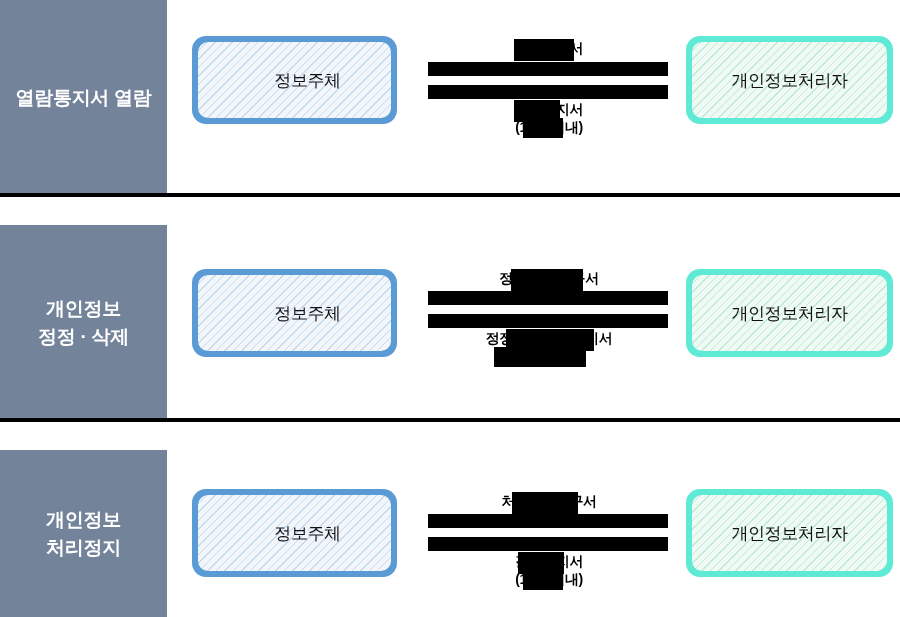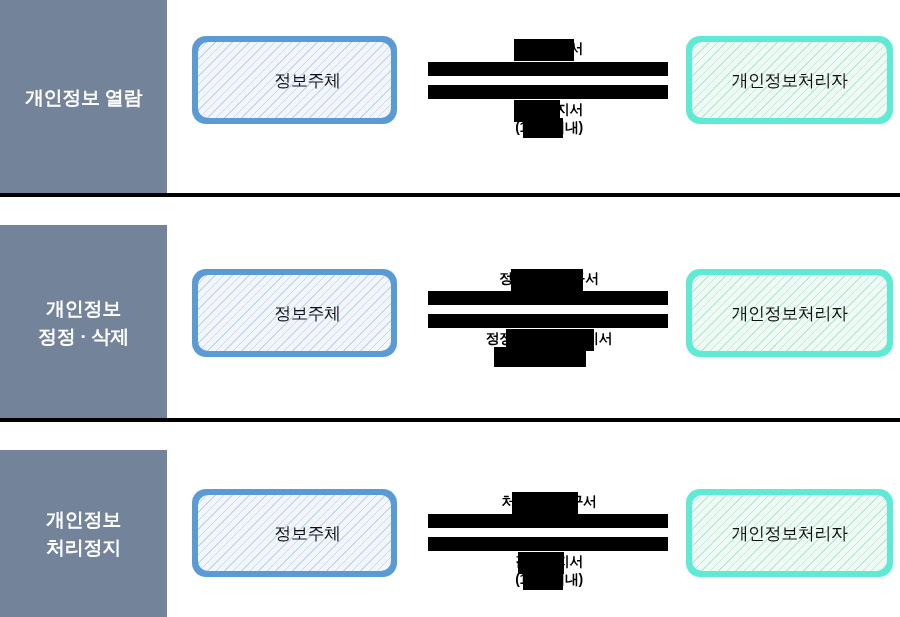--- a/index.html
+++ b/index.html
@@ -160,21 +160,21 @@
   .divider-2 { top: 418px; }
 </style>
 </head>
 <body>
 
 <div class="diagram">
 
   <div class="row row-1">
 
     <div class="cat-panel">
-      <div class="cat-label">개인정보 열람</div>
+      <div class="cat-label">열람통지서 열람</div>
     </div>
 
     <div class="actor actor-subject" style="left:192px; top:36px; width:205px; height:88px;">
       <div class="actor-inner">
         <span class="actor-text">정보주체</span>
       </div>
     </div>
 
     <div class="msg-col">
 

